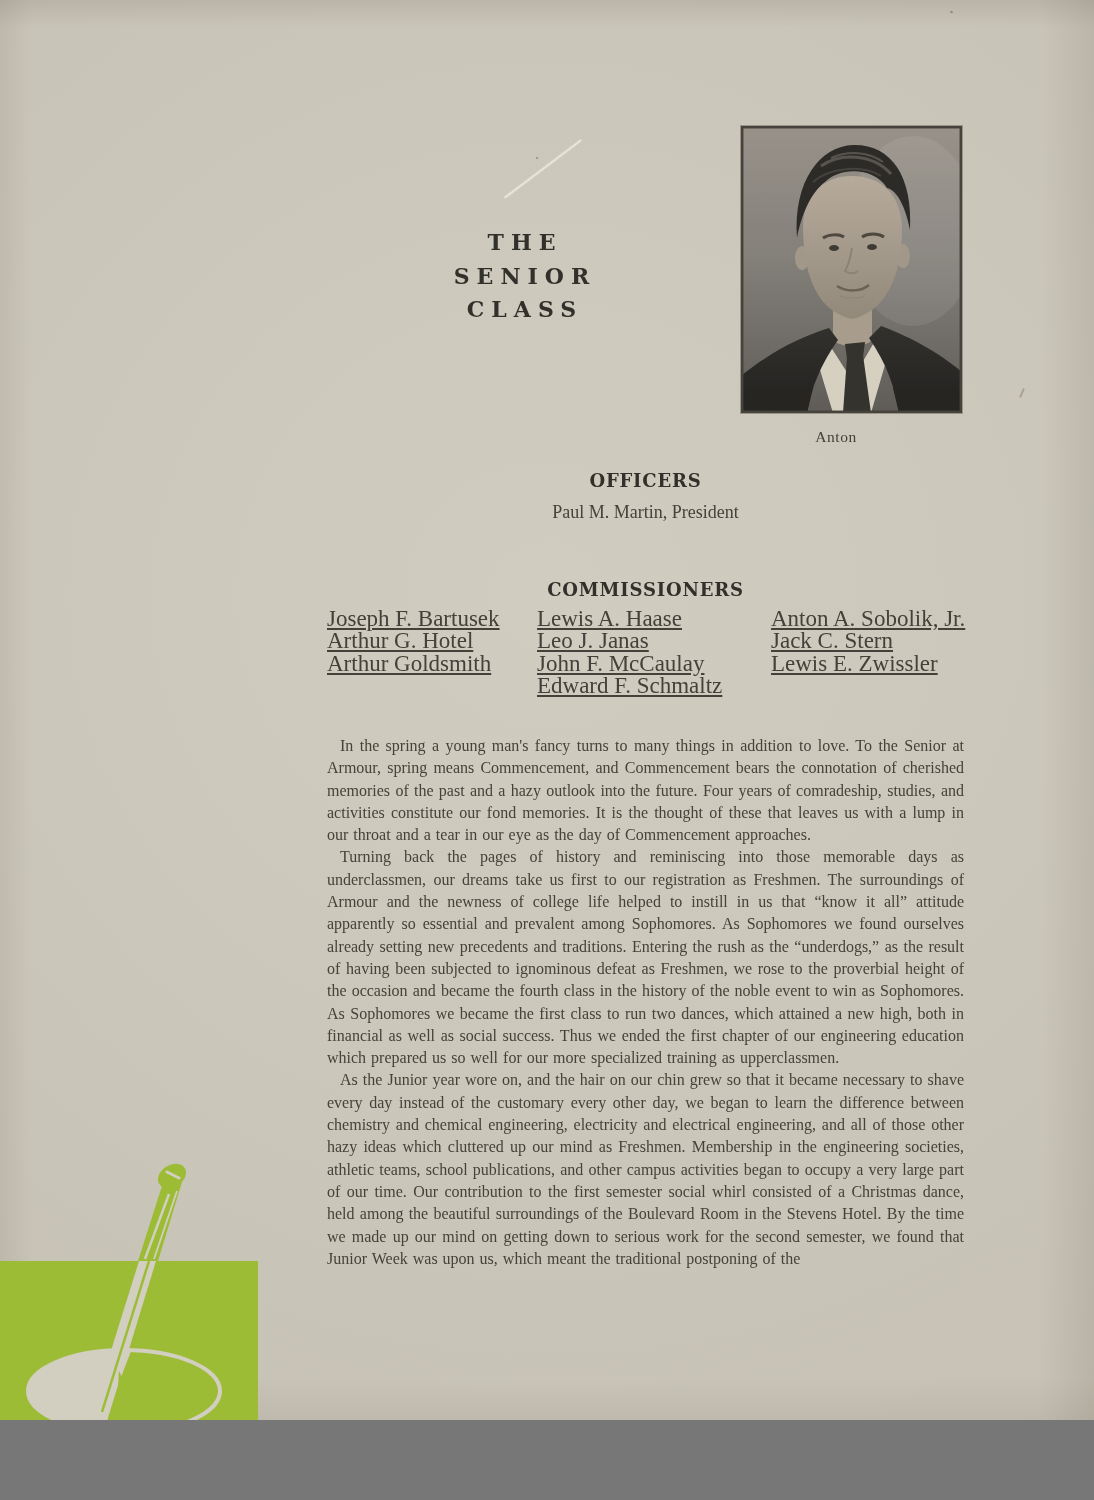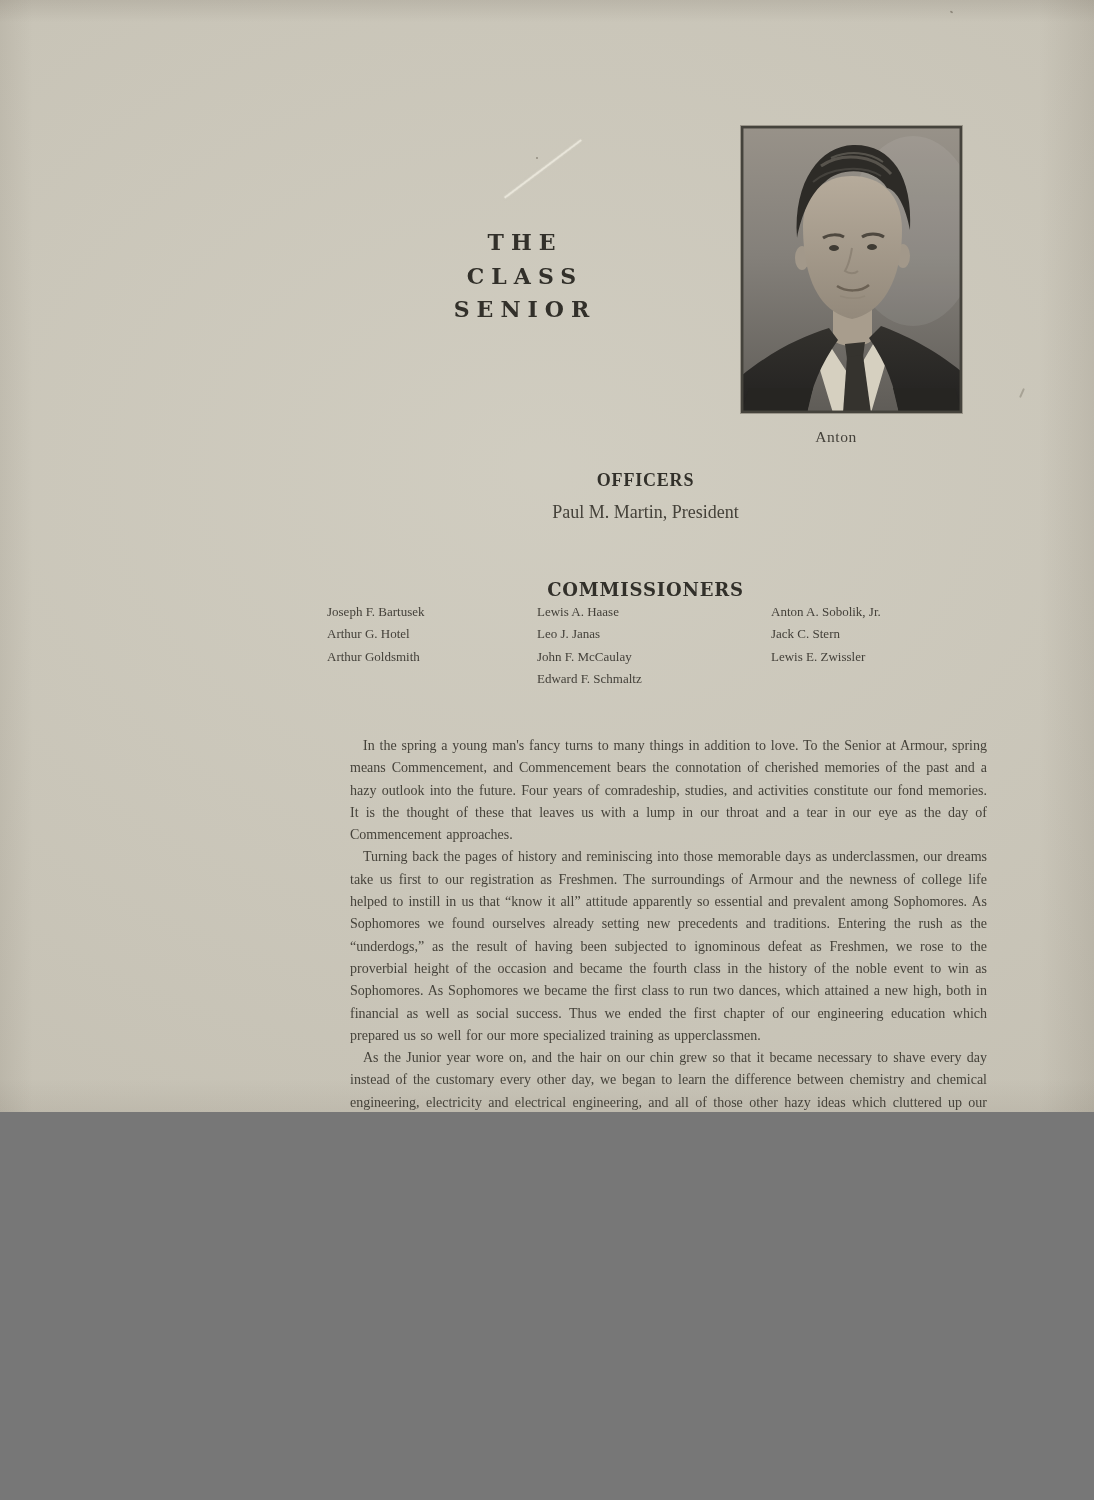--- a/index.html
+++ b/index.html
@@ -1,46 +1,45 @@
 <!DOCTYPE html>
 <html><head>
 <meta charset="utf-8">
 <style>
   html,body{margin:0;padding:0;background:#777;}
   .page{
-    position:relative;width:1094px;height:1112px;overflow:hidden;
+    position:relative;width:1094px;height:1420px;overflow:hidden;
     font-family:"Liberation Serif",serif;color:#45423a;
     background:
       radial-gradient(130% 95% at 50% 42%, rgba(255,255,248,0.10) 0%, rgba(110,100,85,0.10) 100%),
       linear-gradient(90deg, rgba(85,75,62,0.10) 0%, rgba(85,75,62,0) 3%, rgba(85,75,62,0) 95%, rgba(85,75,62,0.13) 100%),
       linear-gradient(180deg, rgba(80,70,58,0.14) 0%, rgba(80,70,58,0) 2%, rgba(80,70,58,0) 97%, rgba(80,70,58,0.08) 100%),
       #cbc7ba;
   }
   .title{
     position:absolute;left:420px;top:226px;width:210px;text-align:center;
     font-family:"DejaVu Serif",serif;font-weight:bold;font-size:22px;
     letter-spacing:7px;line-height:33.5px;color:#32302a;
   }
   .photo{position:absolute;left:741px;top:126px;width:221px;height:287px;box-shadow:0 0 0 1px rgba(60,55,45,0.35);}
   .caption{position:absolute;left:741px;top:428px;width:190px;text-align:center;font-size:15.5px;letter-spacing:0.6px;color:#44413a;}
   .center-col{position:absolute;left:327px;width:637px;text-align:center;}
   .h-slab{font-family:"DejaVu Serif",serif;font-weight:bold;font-size:18px;letter-spacing:0.8px;color:#32302a;}
-  .officers-heading{top:470px;font-family:Liberation Serif, serif;}
+  .officers-heading{top:470px;}
   .president{top:502px;font-size:18px;}
   .commissioners-heading{top:579px;}
   .columns{position:absolute;left:327px;top:601px;width:637px;height:96px;}
-  .col{position:absolute;top:0;font-size:13px;line-height:22.4px;white-space:nowrap;color:#44413a;}
+  .col{position:absolute;top:7px;font-size:23px;line-height:22.4px;white-space:nowrap;color:#44413a;text-decoration:underline;}
   .col-1{left:0;}
   .col-2{left:210px;}
   .col-3{left:423px;margin-left:21px;}
   .bodytext{
     position:absolute;left:327px;top:735px;width:637px;
-    font-size:14px;line-height:22.3px;text-align:justify;color:#45423a;
+    font-size:16px;line-height:22.3px;text-align:justify;color:#45423a;
     word-spacing:1px;
-    margin-left:23px;
   }
   .bodytext p{margin:0;text-indent:13px;}
   .pagenum{position:absolute;left:480px;top:1430px;width:180px;text-align:right;font-size:17px;color:#4a473f;}
   .emblem{position:absolute;left:0;top:1140px;}
   .scratch{
     position:absolute;left:504px;top:197px;width:96px;height:1.5px;
     background:rgba(242,239,228,0.75);transform:rotate(-37deg);transform-origin:left top;
     box-shadow:0 0 2px rgba(242,239,228,0.5);
   }
   .speck{position:absolute;border-radius:50%;background:rgba(88,82,70,0.5);}
@@ -53,22 +52,22 @@
 
 <div class="page">
 
   <div class="scratch"></div>
   <div class="speck speck-1"></div>
   <div class="speck speck-2"></div>
   <div class="speck speck-3"></div>
 
   <div class="title">
     <div>THE</div>
+    <div>SENIOR</div>
     <div>CLASS</div>
-    <div>SENIOR</div>
   </div>
 
   <div class="photo">
     <svg width="221" height="287" viewBox="0 0 221 287">
       <defs>
         <linearGradient id="bgGrad" x1="0" y1="0" x2="0" y2="1">
           <stop offset="0" stop-color="#989289"></stop>
           <stop offset="0.45" stop-color="#84807a"></stop>
           <stop offset="1" stop-color="#5f5c57"></stop>
         </linearGradient>

